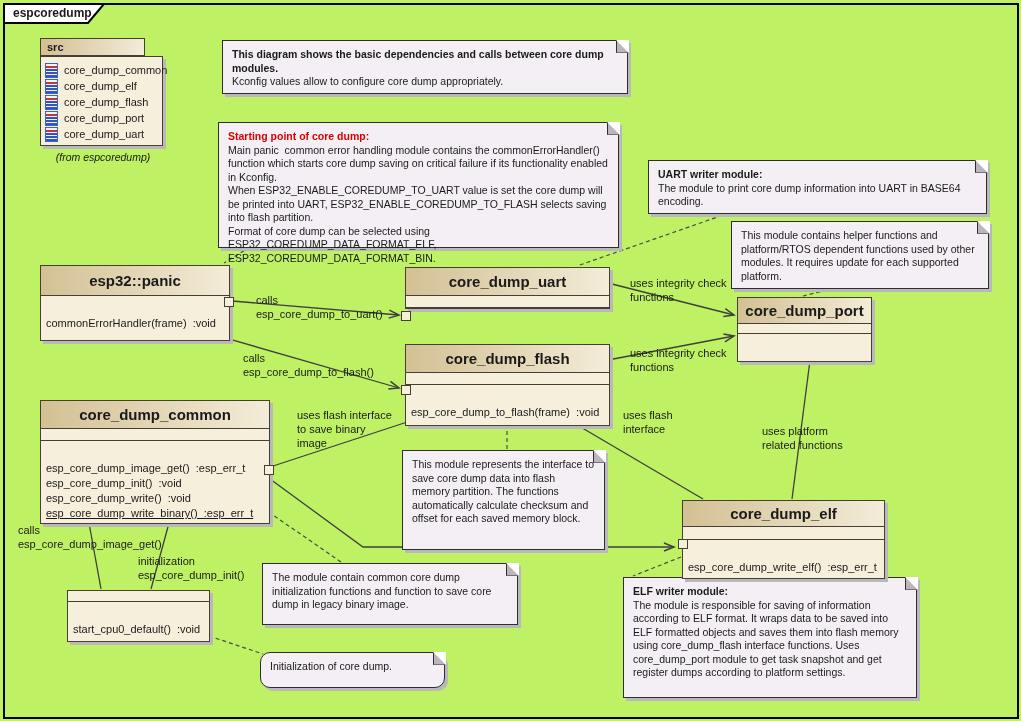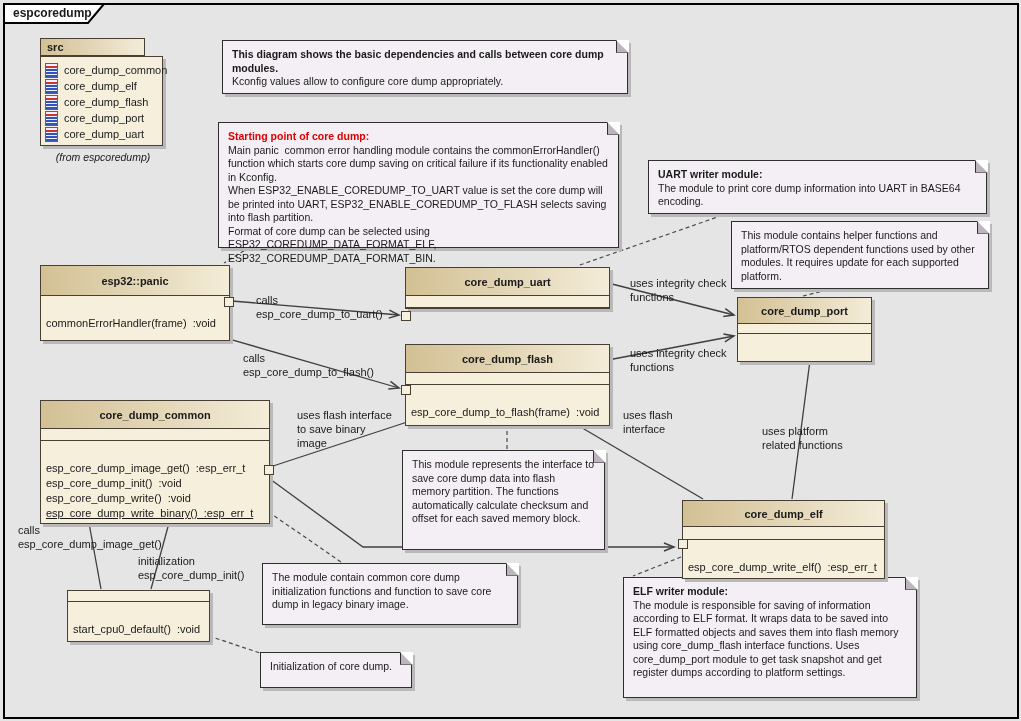--- a/index.html
+++ b/index.html
@@ -2,29 +2,29 @@
 <html style="--class-fill: #f6efdc; --class-border: #473f33; --hdr-a: #d3c094; --hdr-b: #f3ecd8; --note-fill: #f4eff4; --note-border: #2e2e2e; --accent-red: #dd0000; --line: #3f3f3f; --shadow: #b9b9b9;"><head>
 <meta charset="utf-8">
 <style>
   :root{
     --class-fill:#f6efdc; --class-border:#473f33; --hdr-a:#d3c094; --hdr-b:#f3ecd8;
     --note-fill:#f4eff4; --note-border:#2e2e2e; --accent-red:#dd0000;
     --line:#3f3f3f; --shadow:#b9b9b9;
   }
   html,body{margin:0;padding:0;background:#fff;}
   body{font-family:"Liberation Sans", sans-serif; color:#1a1a1a;}
-  .stage{position:relative;width:1021px;height:721px;background:#e5e5e5;overflow:hidden;}
+  .stage{position:relative;width:1021px;height:721px;background:#bef264;overflow:hidden;}
   .frame{position:absolute;left:3px;top:3px;width:1012px;height:712px;border:2px solid #000;}
   .frame-title{position:absolute;left:13px;top:6px;font-size:12px;font-weight:bold;}
   svg.layer{position:absolute;left:0;top:0;width:1021px;height:721px;}
 
   
   .uml-class{position:absolute;background:var(--class-fill);border:1.5px solid var(--class-border);
     box-shadow:3px 3px 0 var(--shadow);}
-  .cls-header{display:flex;align-items:center;justify-content:center;font-size:11px;font-weight:bold;
+  .cls-header{display:flex;align-items:center;justify-content:center;font-size:15px;font-weight:bold;
     background:linear-gradient(90deg,var(--hdr-a),var(--hdr-b));border-bottom:1px solid var(--class-border);}
   .cls-attrs{border-bottom:1px solid var(--class-border);}
   .cls-ops{padding:20px 0 2px 0;}
   .op{font-size:11px;line-height:15px;padding:0 5px;white-space:pre-wrap;}
   .op.static{text-decoration:underline;}
   .port{position:absolute;width:8px;height:8px;background:var(--class-fill);border:1.2px solid var(--class-border);}
 
   
   .note{position:absolute;background:var(--note-fill);border:1.5px solid var(--note-border);
     box-shadow:3px 3px 0 var(--shadow);padding:7px 9px;font-size:10.5px;line-height:13.5px;}
@@ -139,21 +139,21 @@
   </div>
 
   <div class="note" style="left:402px;top:450px;width:203px;height:100px;box-sizing:border-box;">
     <div class="note-body">This module represents the interface to save core dump data into flash memory partition. The functions automatically calculate checksum and offset for each saved memory block.</div>
   </div>
 
   <div class="note" style="left:262px;top:563px;width:256px;height:62px;box-sizing:border-box;">
     <div class="note-body">The module contain common core dump initialization functions and function to save core dump in legacy binary image.</div>
   </div>
 
-  <div class="note" style="left:260px;top:652px;width:152px;height:36px;box-sizing:border-box;">
+  <div class="note" style="left:260px;top:652px;width:185px;height:36px;box-sizing:border-box;border-radius:10px;">
     <div class="note-body">Initialization of core dump.</div>
   </div>
 
   <div class="note" style="left:623px;top:577px;width:294px;height:121px;box-sizing:border-box;">
     <span class="note-title">ELF writer module:</span>
     <div class="note-body">The module is responsible for saving of information according to ELF format. It wraps data to be saved into ELF formatted objects and saves them into flash memory using core_dump_flash interface functions. Uses core_dump_port module to get task snapshot and get register dumps according to platform settings.</div>
   </div>
 
   <div class="uml-class" style="left:40px;top:265px;width:188px;">
     <div class="cls-header" style="height:29px;">esp32::panic</div>

